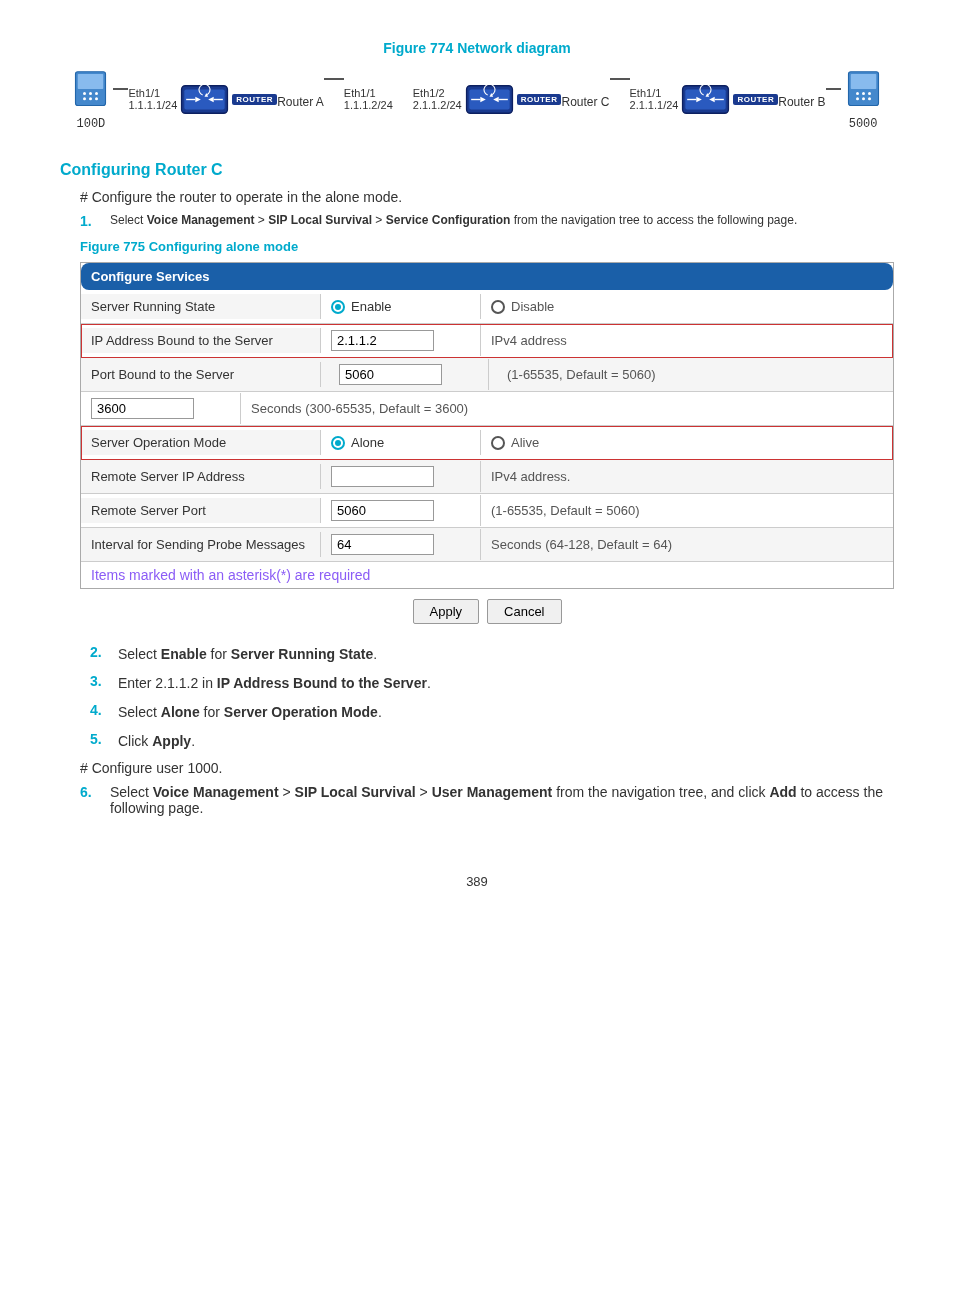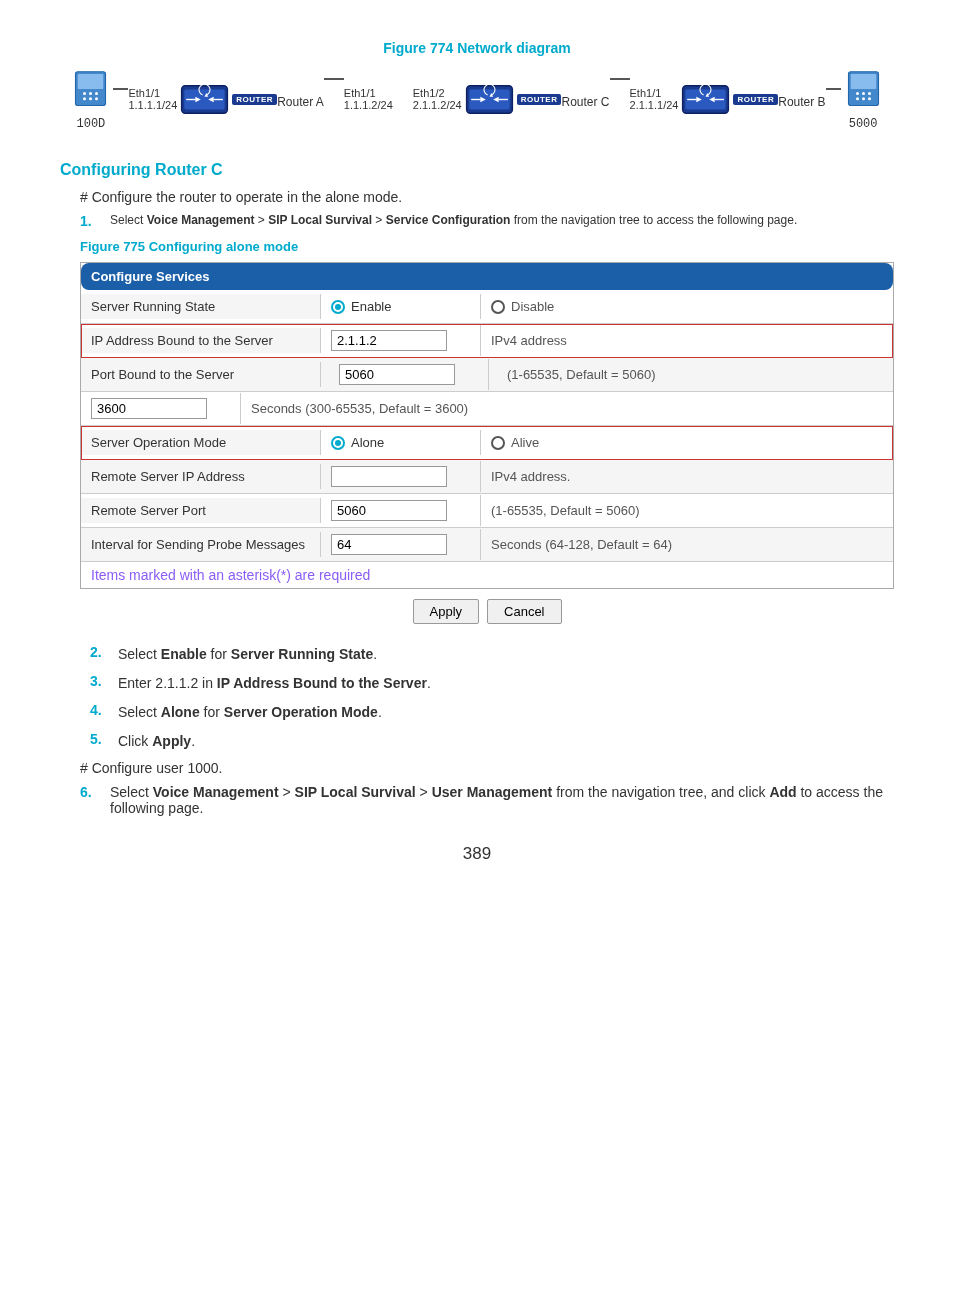--- a/index.html
+++ b/index.html
@@ -183,21 +183,21 @@
     }
 
     .radio-dot.selected {
       border-color: #00aacc;
     }
 
     .input-field {
       border: 1px solid #999;
       padding: 2px 5px;
       font-size: 13px;
-      width: 116px;
+      width: 103px;
     }
 
     .footnote {
       font-size: 14px;
       color: #8b5cf6;
       padding: 5px 10px;
     }
 
     .button-row {
       display: flex;
@@ -210,22 +210,22 @@
       padding: 4px 16px;
       font-size: 13px;
       border: 1px solid #999;
       background: #f0f0f0;
       cursor: pointer;
       border-radius: 2px;
     }
 
     .page-number {
       text-align: center;
-      margin-top: 28px;
-      font-size: 17px;
+      margin-top: 58px;
+      font-size: 13px;
       color: #333;
     }
 
     .steps-section {
       margin-left: 30px;
     }
 
     .step-item {
       display: flex;
       gap: 10px;

